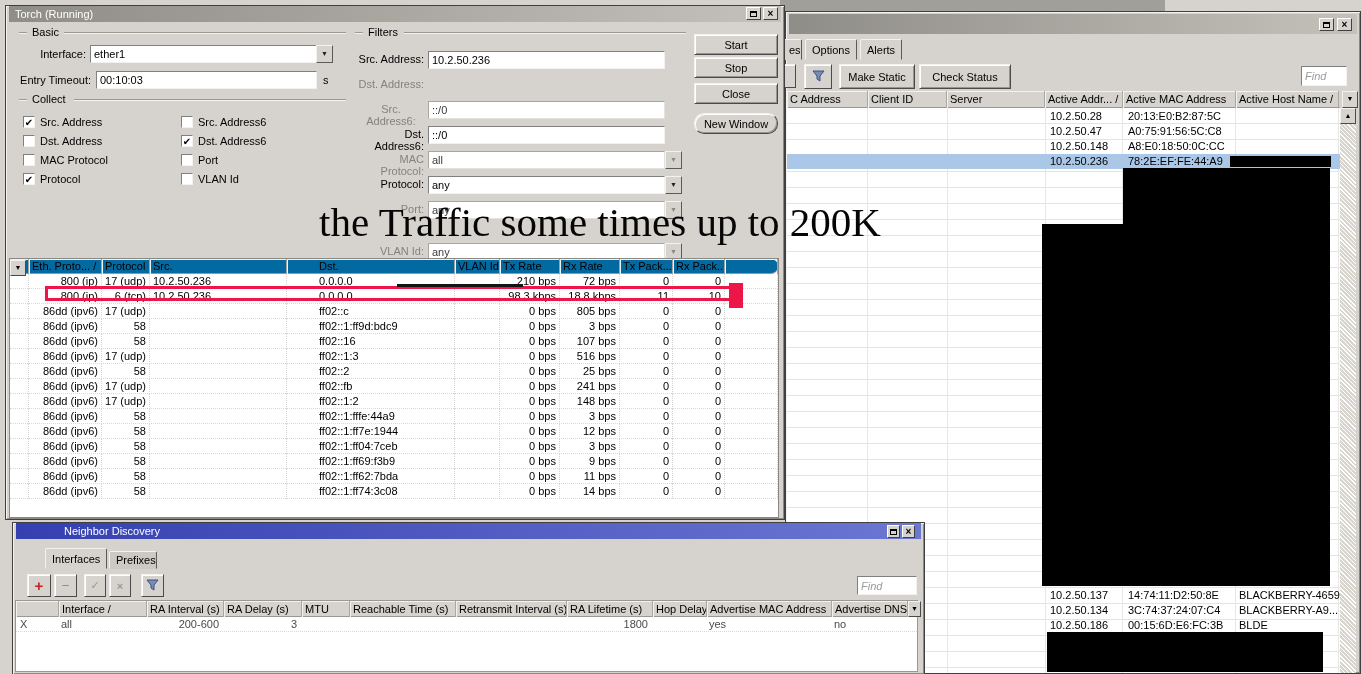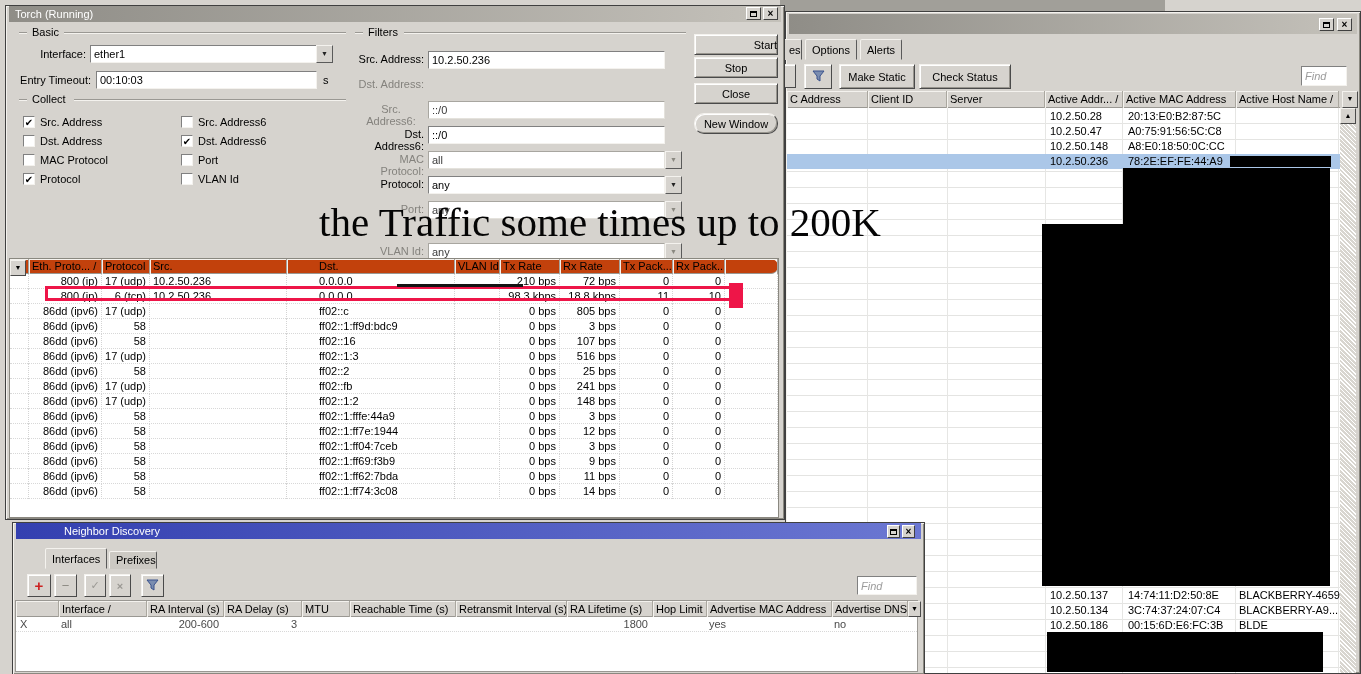--- a/index.html
+++ b/index.html
@@ -37,21 +37,21 @@
   .legend { position:absolute; padding:0 4px; background:#d6d3ce; z-index:2; }
   .legline { position:absolute; height:0; border-top:1px solid #9a9893; box-shadow:0 1px 0 #f4f2ee; }
   .cbbox { position:absolute; width:12px; height:12px; background:#fff; border:1px solid;
            border-color:#808080 #f4f2ee #f4f2ee #808080; font-size:10px; line-height:11px; text-align:center; }
   .cbrow { position:relative; height:19px; }
   .cbrow .cbl { position:absolute; left:17px; top:0; }
   .cbrow.checked .cbbox::before { content:"\2714"; }
   
   .ttable { position:absolute; left:3px; top:252px; width:770px; height:260px;
             background:#fff; border:1px solid #8a8880; }
-  .thead { display:flex; height:15px; background:#c2410c; border-bottom:1px solid #9a9893;border-radius:7px; }
+  .thead { display:flex; height:15px; background:#0369a1; border-bottom:1px solid #9a9893;border-radius:7px; }
   .thc { border-right:1px solid #a5a29c; box-shadow: inset 1px 1px 0 #f4f2ee; padding:1px 3px;
          white-space:nowrap; overflow:hidden; height:15px; }
   .trow { display:flex; height:15px; border-bottom:1px dotted #d8d8d8; }
   .tc { border-right:1px dotted #d4d4d4; padding:1px 3px; white-space:nowrap; overflow:hidden; height:15px; }
   .ra { text-align:right; }
   .cf{width:19px;} .c1{width:73px;} .c2{width:48px;} .c3{width:137px;} .c4{width:168px;padding-left:32px;}
   .c5{width:45px;} .c6{width:60px;} .c7{width:60px;} .c8{width:53px;} .c9{width:52px;}
   .cx{flex:1;}
   .hdrop { position:absolute; right:2px; top:1px; width:14px; height:13px; }
   
@@ -284,21 +284,21 @@
           <input class="tfield" style="left: 70px; top: 0px; width: 237px;" value="any">
           <span class="combobtn cb-only" style="left: 307px; top: 0px; display: inline-block;">▼</span>
         </div>
         <div class="frow dis combo" style="position:relative;height:18px;margin-bottom:7px;">
           <span class="flabel" style="position:absolute;left:0;top:2px;width:66px;text-align:right;">VLAN Id:</span>
           <input class="tfield" style="left: 70px; top: 0px; width: 237px;" value="any">
           <span class="combobtn cb-only" style="left: 307px; top: 0px; display: inline-block;">▼</span>
         </div>
       </div>
 
-    <button class="btn" style="left:688px;top:28px;width:84px;height:21px;text-align:right;">Start</button>
+    <button class="btn" style="left:688px;top:28px;width:84px;height:21px;">Start</button>
     <button class="btn" style="left:688px;top:51px;width:84px;height:21px;">Stop</button>
     <button class="btn" style="left:688px;top:77px;width:84px;height:21px;">Close</button>
     <button class="btn" style="left:688px;top:107px;width:84px;height:21px;border-radius:10px;">New Window</button>
 
     <div class="ttable">
       <div class="thead">
         <span class="thc cf"></span>
         <span class="thc c1">Eth. Proto... /</span>
         <span class="thc c2">Protocol</span>
         <span class="thc c3">Src.</span>
@@ -542,21 +542,21 @@
 
     <div class="ndhead">
       <span class="ndhc" style="left:0;width:43px;"></span>
       <span class="ndhc" style="left:43px;width:88px;">Interface /</span>
       <span class="ndhc" style="left:131px;width:77px;">RA Interval (s)</span>
       <span class="ndhc" style="left:208px;width:78px;">RA Delay (s)</span>
       <span class="ndhc" style="left:286px;width:48px;">MTU</span>
       <span class="ndhc" style="left:334px;width:106px;">Reachable Time (s)</span>
       <span class="ndhc" style="left:440px;width:111px;">Retransmit Interval (s)</span>
       <span class="ndhc" style="left:551px;width:86px;">RA Lifetime (s)</span>
-      <span class="ndhc" style="left:637px;width:54px;">Hop Limit</span>
+      <span class="ndhc" style="left:637px;width:54px;">Hop Delay</span>
       <span class="ndhc" style="left:691px;width:125px;">Advertise MAC Address</span>
       <span class="ndhc" style="left:816px;width:76px;">Advertise DNS</span>
       <span class="sbtn" style="left:892px;width:13px;height:16px;">▼</span>
     </div>
 
     <div class="ndtable">
       <div class="ndrow">
         <span class="ndc" style="left:4px;">X</span>
         <span class="ndc" style="left:45px;">all</span>
         <span class="ndc" style="left:131px;width:72px;text-align:right;">200-600</span>

